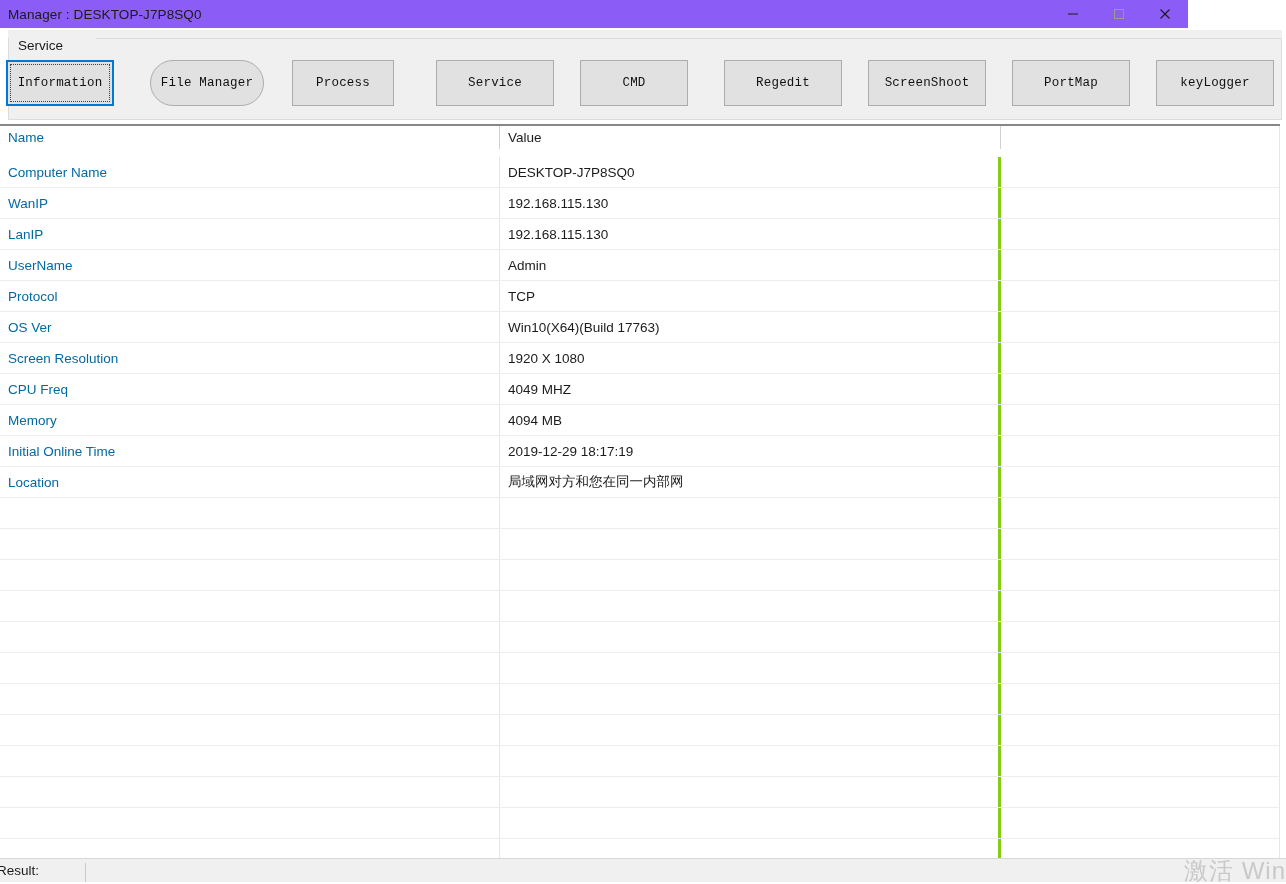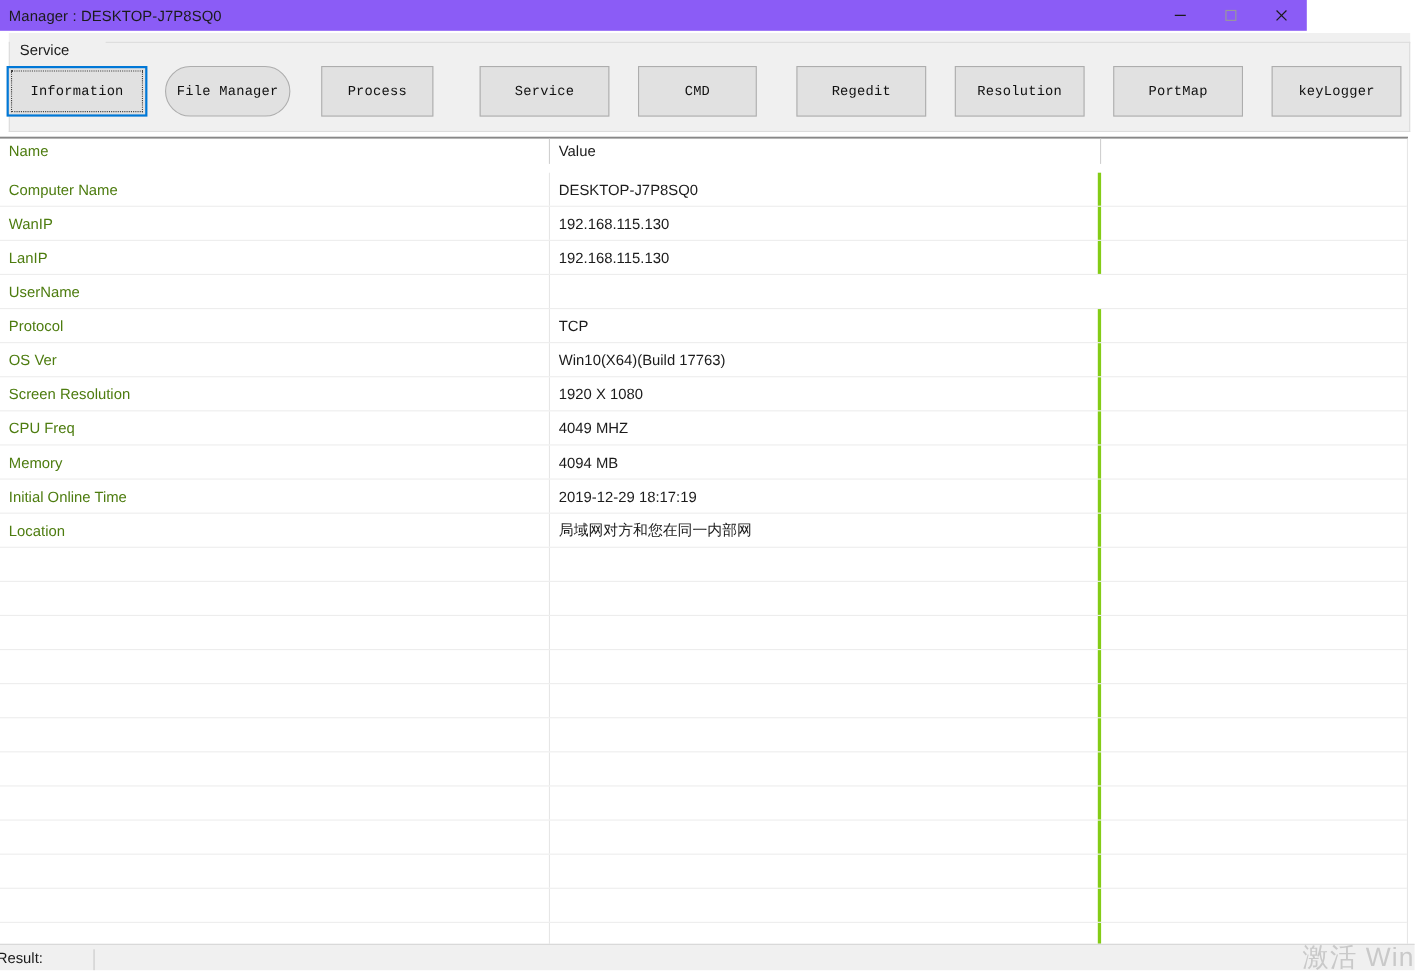--- a/index.html
+++ b/index.html
@@ -144,21 +144,21 @@
   .row.header {
     border-bottom: none;
   }
   .cell-name {
     width: 500px;
     box-sizing: border-box;
     padding-left: 8px;
     display: flex;
     align-items: center;
     font-size: 13.5px;
-    color: #4d7c0f;
+    color: #0369a1;
     border-right: 1px solid #e6e6e6;
     white-space: nowrap;
   }
   .cell-value {
     width: 501px;
     box-sizing: border-box;
     padding-left: 8px;
     display: flex;
     align-items: center;
     font-size: 13.5px;
@@ -234,41 +234,41 @@
   </div>
 </div>
 
 <div class="groupbox-fill"></div>
 <div class="groupbox"></div>
 <div class="groupbox-toprule-right"></div>
 <div class="groupbox-label">Service</div>
 
 <div class="btn-row">
 
-<button class="cmd-btn focused" style="left: 6px; width: 128px;">
+<button class="cmd-btn focused" style="left: 6px; width: 108px;">
       <span>Information</span>
       <span class="focus-ring"></span>
     </button>
     <button class="cmd-btn" style="left: 150px; width: 114px; border-radius: 23px;">
       <span>File Manager</span>
     </button>
     <button class="cmd-btn" style="left: 292px; width: 102px;">
       <span>Process</span>
     </button>
     <button class="cmd-btn" style="left: 436px; width: 118px;">
       <span>Service</span>
     </button>
     <button class="cmd-btn" style="left: 580px; width: 108px;">
       <span>CMD</span>
     </button>
     <button class="cmd-btn" style="left: 724px; width: 118px;">
       <span>Regedit</span>
     </button>
     <button class="cmd-btn" style="left: 868px; width: 118px;">
-      <span>Resolution</span>
+      <span>ScreenShoot</span>
     </button>
     <button class="cmd-btn" style="left: 1012px; width: 118px;">
       <span>PortMap</span>
     </button>
     <button class="cmd-btn" style="left: 1156px; width: 118px;">
       <span>keyLogger</span>
     </button>
   </div>
 
 <div class="table-wrap">
@@ -290,20 +290,21 @@
         <div class="cell-value">192.168.115.130</div>
         <div class="cell-extra"></div>
       </div>
       <div class="row">
         <div class="cell-name">LanIP</div>
         <div class="cell-value">192.168.115.130</div>
         <div class="cell-extra"></div>
       </div>
       <div class="row">
         <div class="cell-name">UserName</div>
+        <div class="cell-value">Admin</div>
         <div class="cell-extra"></div>
       </div>
       <div class="row">
         <div class="cell-name">Protocol</div>
         <div class="cell-value">TCP</div>
         <div class="cell-extra"></div>
       </div>
       <div class="row">
         <div class="cell-name">OS Ver</div>
         <div class="cell-value">Win10(X64)(Build 17763)</div>

